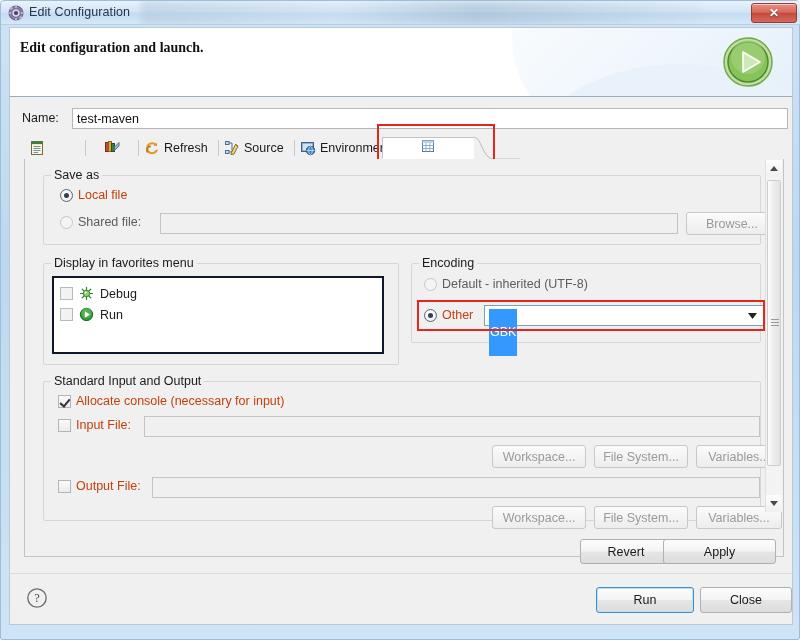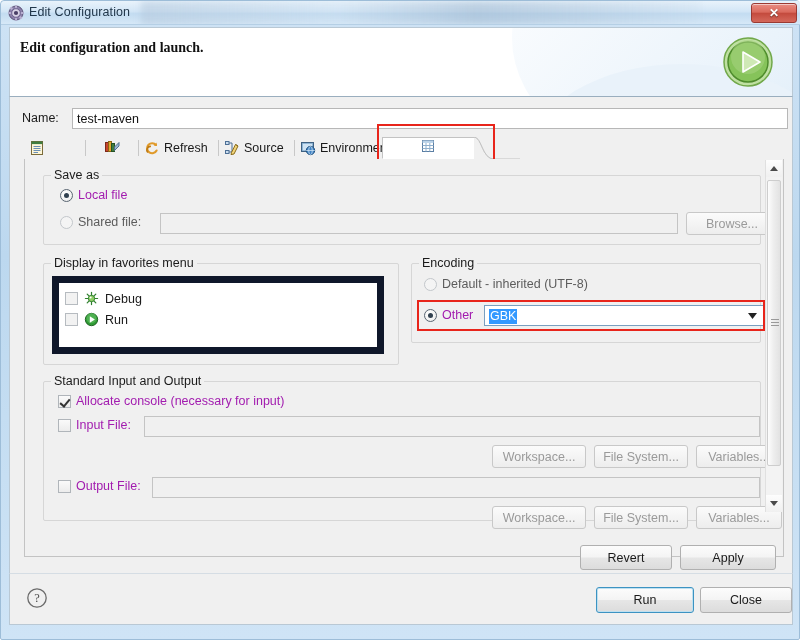--- a/index.html
+++ b/index.html
@@ -283,21 +283,21 @@
     white-space: nowrap;
   }
 
   
   .radio, .checkbox {
     position: absolute;
     display: flex;
     align-items: center;
     gap: 5px;
     font-size: 12.5px;
-    color: #a21caf;
+    color: #c2410c;
     cursor: pointer;
     white-space: nowrap;
   }
   .radio .dot {
     width: 13px; height: 13px;
     flex: 0 0 13px;
     border-radius: 50%;
     box-sizing: border-box;
     border: 1px solid #a0a6ab;
     background: radial-gradient(circle at 40% 35%, #ffffff 0%, #f2f2f2 60%, #e4e4e4 100%);
@@ -369,21 +369,21 @@
     box-shadow: 0 0 0 1px #bfe0f0 inset;
   }
 
   
   #fav-list {
     position: absolute;
     left: 8px; top: 12px;
     width: 332px; height: 78px;
     box-sizing: border-box;
     background: #ffffff;
-    border: 7px solid #0f172a;
+    border: 2px solid #0f172a;
   }
   .fav-row {
     position: absolute;
     left: 6px;
     display: flex;
     align-items: center;
     gap: 6px;
     font-size: 12.5px;
     color: #1a1a1a;
     cursor: pointer;
@@ -405,21 +405,21 @@
     border: 1px solid #7a9fc0;
     background: #ffffff;
     cursor: text;
   }
   #enc-val {
     position: absolute;
     left: 4px; top: 3px;
     font-size: 12.5px;
     color: #ffffff;
     background: #3399ff;
-    padding: 0 1px;
+    padding: 16px 1px;
     line-height: 15px;
   }
   #enc-arrow {
     position: absolute;
     right: 3px; top: 0;
     width: 16px; height: 19px;
     display: flex; align-items: center; justify-content: center;
     cursor: pointer;
   }
   #enc-highlight {
@@ -427,21 +427,21 @@
     left: -7px; top: -5px;
     width: 348px; height: 31px;
     box-sizing: border-box;
     border: 2px solid #e8251b;
     pointer-events: none;
   }
 
   
   #applybar {
     position: absolute;
-    left: 0; bottom: 2px;
+    left: 0; bottom: 8px;
     width: 784px; height: 26px; text-decoration: underline;
   }
 
   
   #bottombar {
     position: absolute;
     left: 8px; top: 572px;
     width: 784px; height: 52px;
     box-sizing: border-box;
     background: #f0f0f0;
@@ -733,21 +733,21 @@
               </svg>
           </div>
         </div>
       </div>
     </div>
 
     <div id="applybar">
       <div class="btn" style="right:122px; top:0; width:92px; height:25px;">
         <span>Revert</span>
       </div>
-      <div class="btn" style="right:18px; top:0; width:96px; height:25px;">
+      <div class="btn" style="right:18px; top:0; width:113px; height:25px;">
         <span>Apply</span>
       </div>
     </div>
   </div>
 
   <div id="bottombar">
     <svg id="help-btn" viewBox="0 0 22 22">
       <circle cx="11" cy="11" r="9.2" fill="none" stroke="#6b6b6b" stroke-width="1.3"></circle>
       <text x="11" y="15.4" font-family="Liberation Serif, serif" font-size="12.5" text-anchor="middle" fill="#4a4a4a">?</text>
     </svg>

